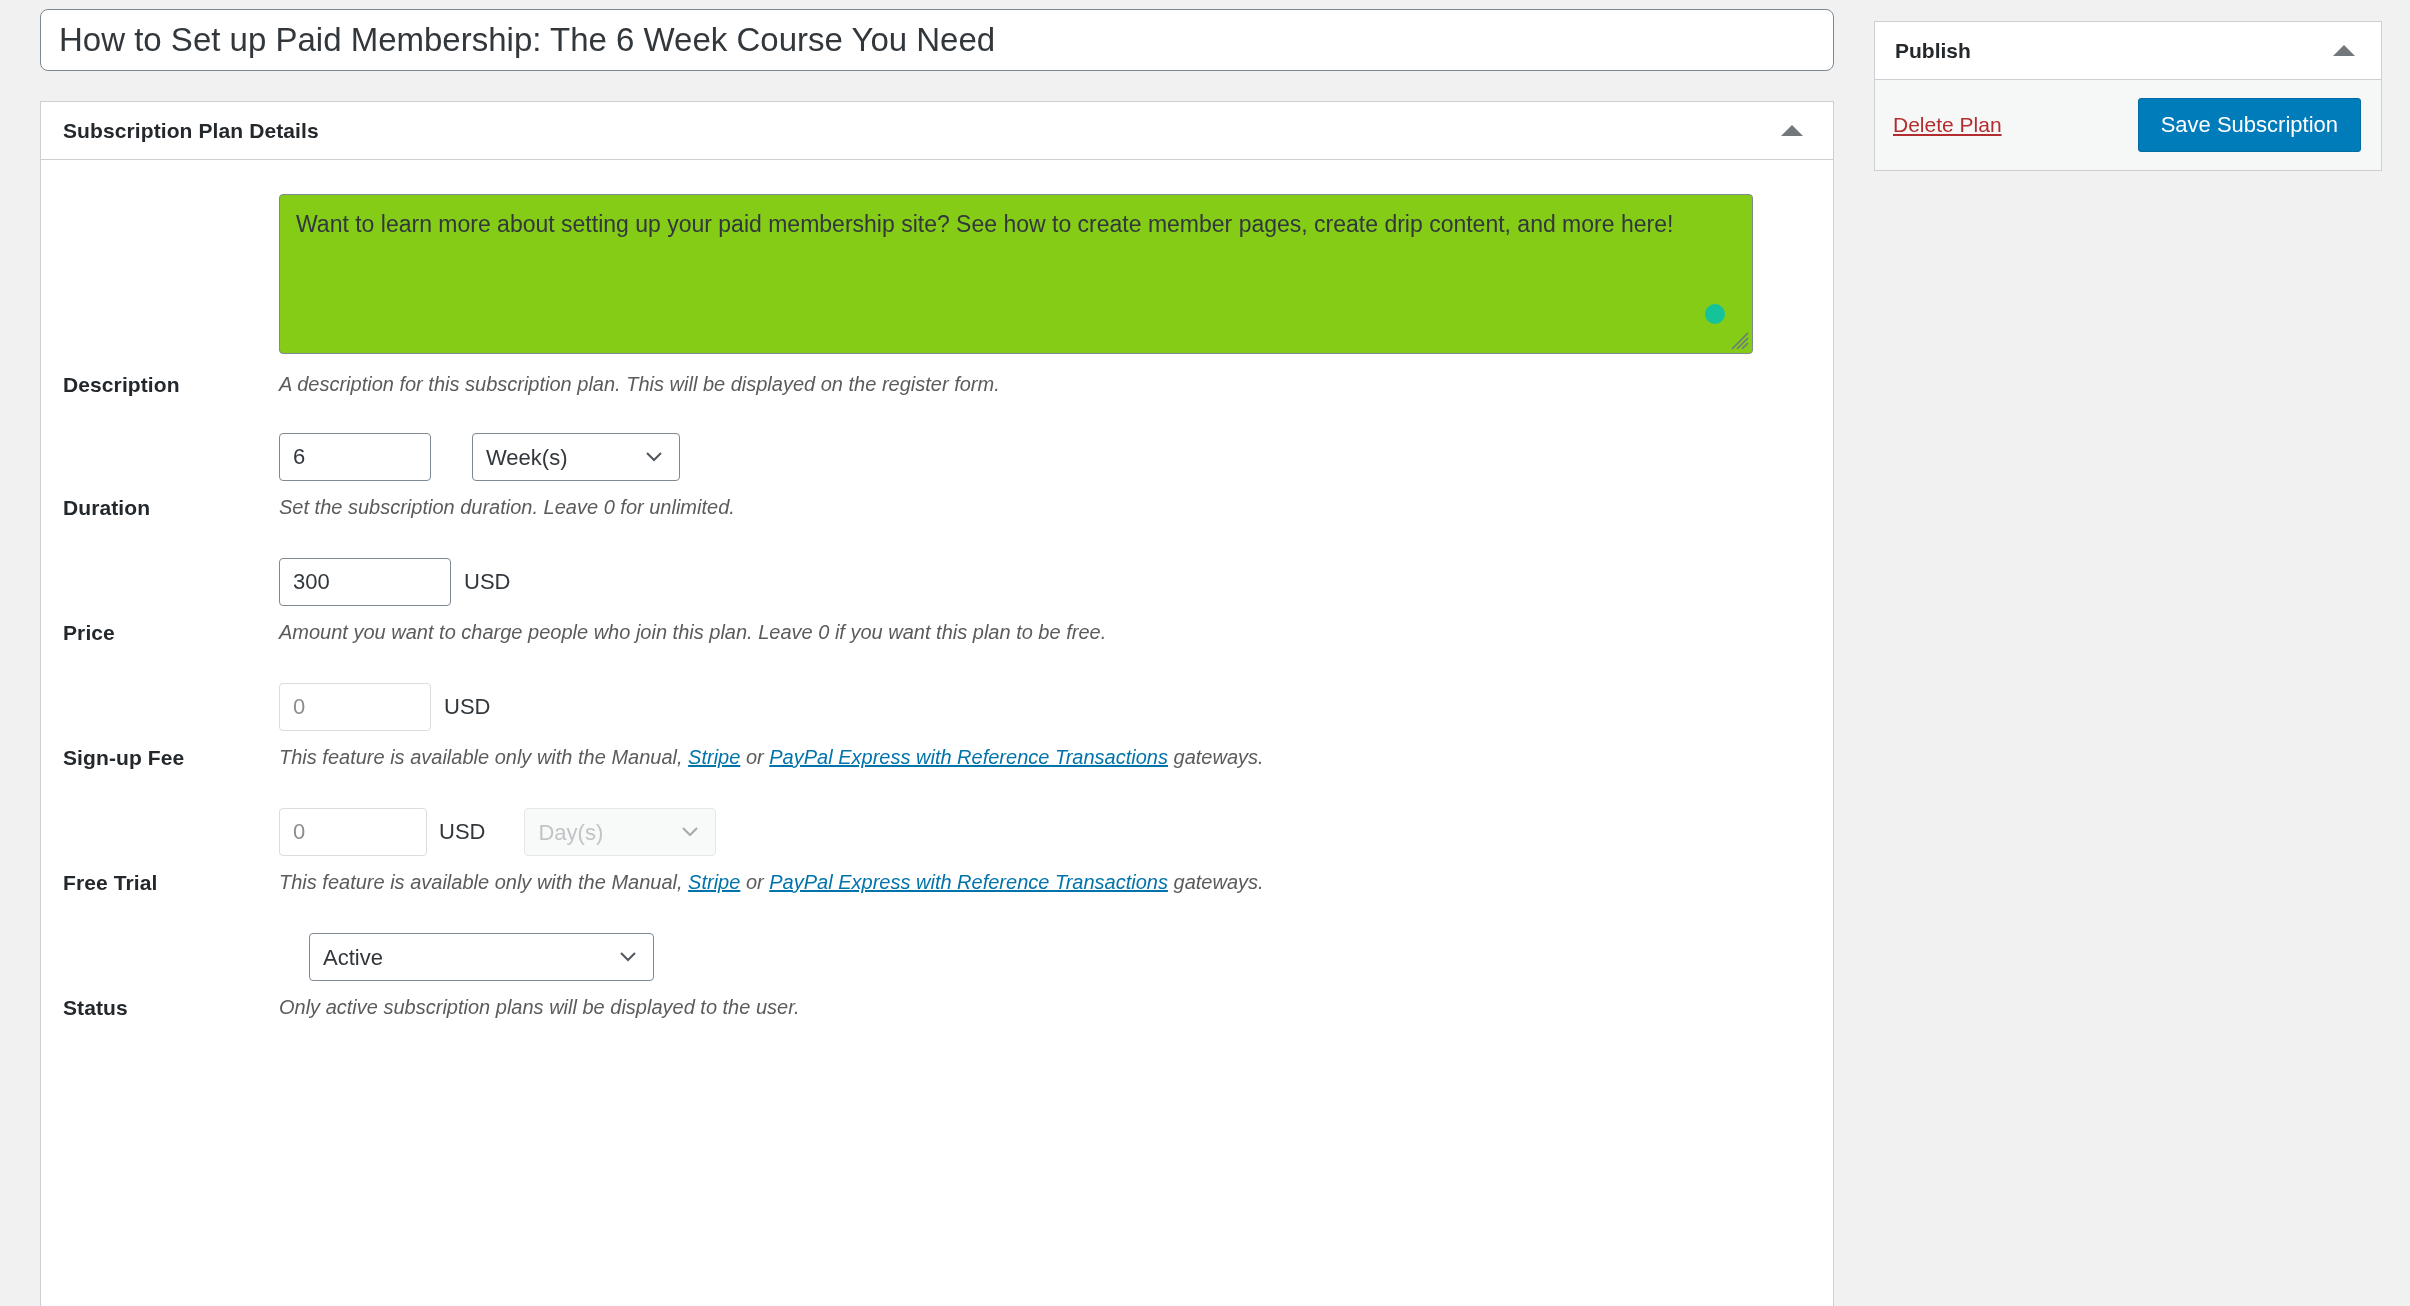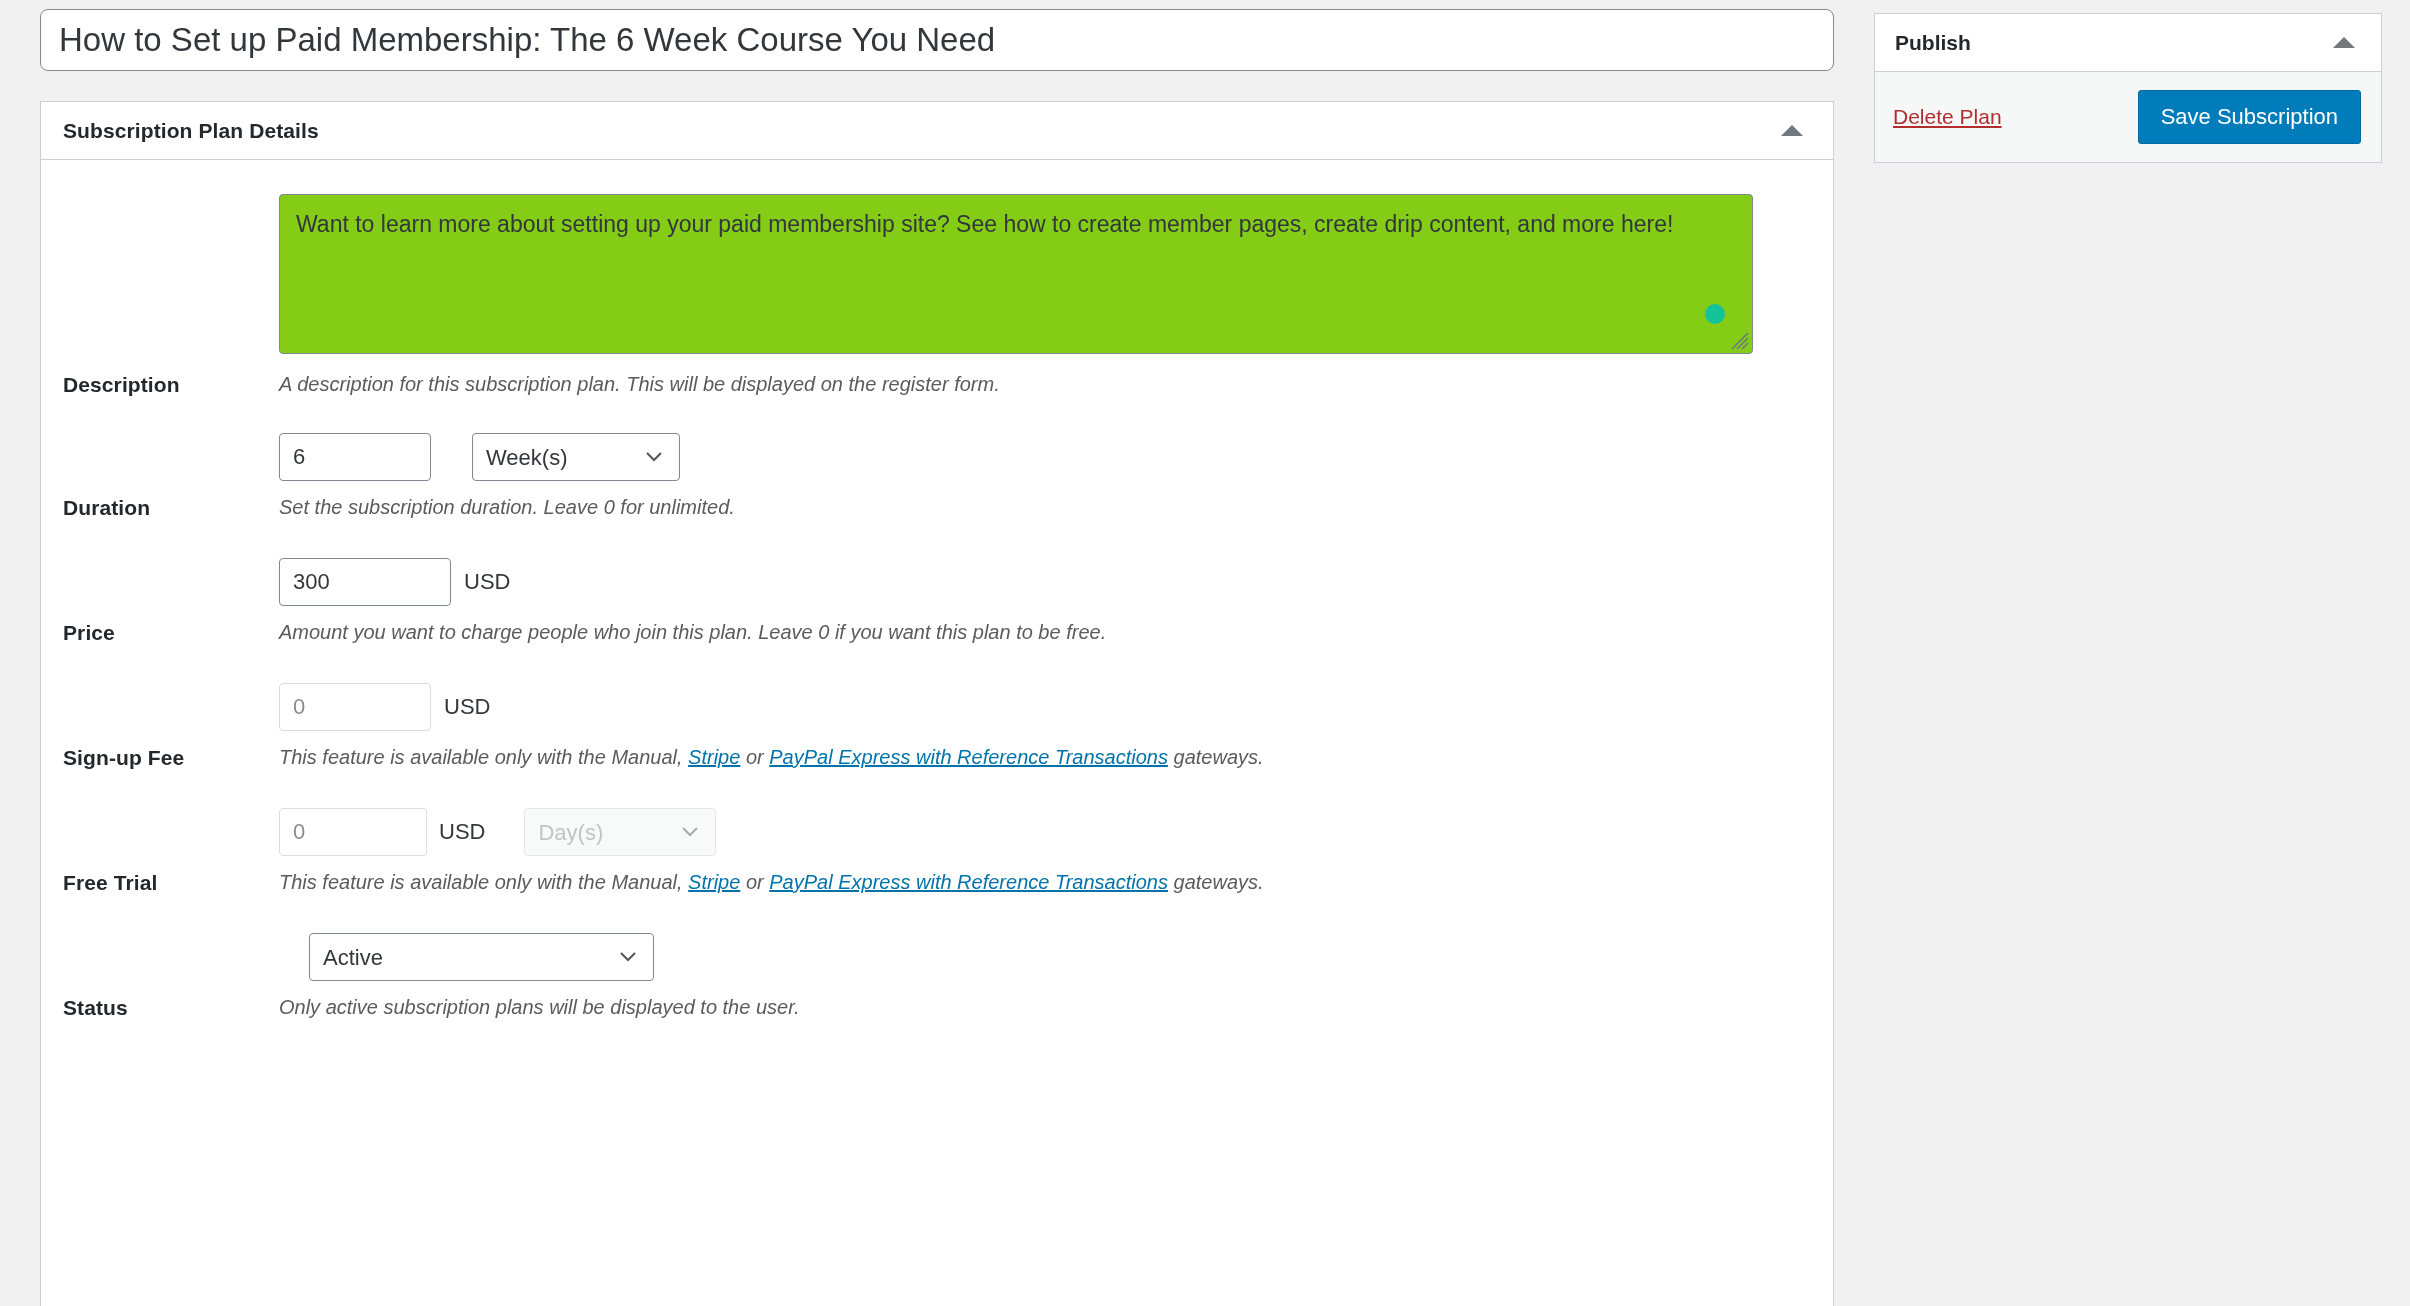--- a/index.html
+++ b/index.html
@@ -21,21 +21,21 @@
 
   .col-main {
     position: absolute;
     left: 40px;
     top: 0;
     width: 1794px;
   }
   .col-side {
     position: absolute;
     left: 1874px;
-    top: 4px;
+    top: 12px;
     width: 508px;
   }
 
   
   .title-wrap { padding-top: 9px; }
   .title-input {
     display: block;
     width: 1794px;
     height: 62px;
     padding: 0 18px;

